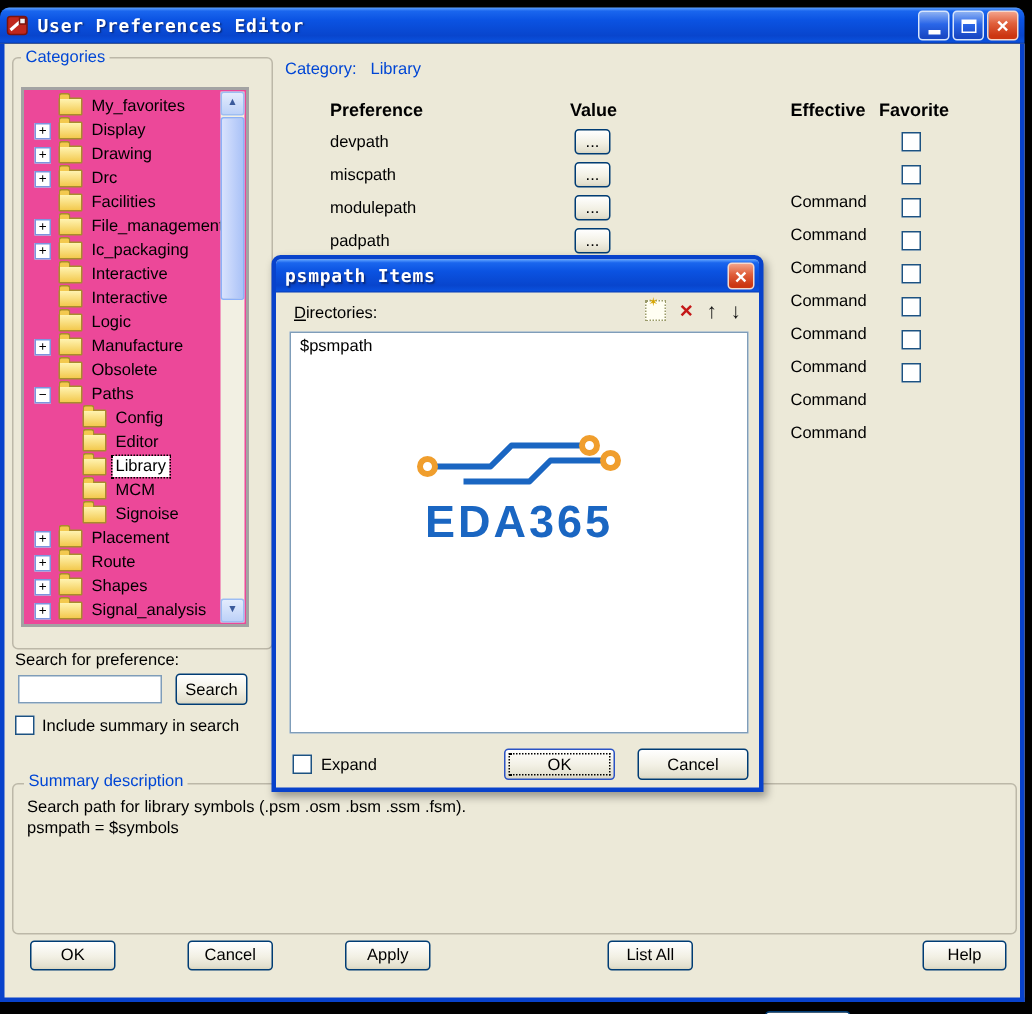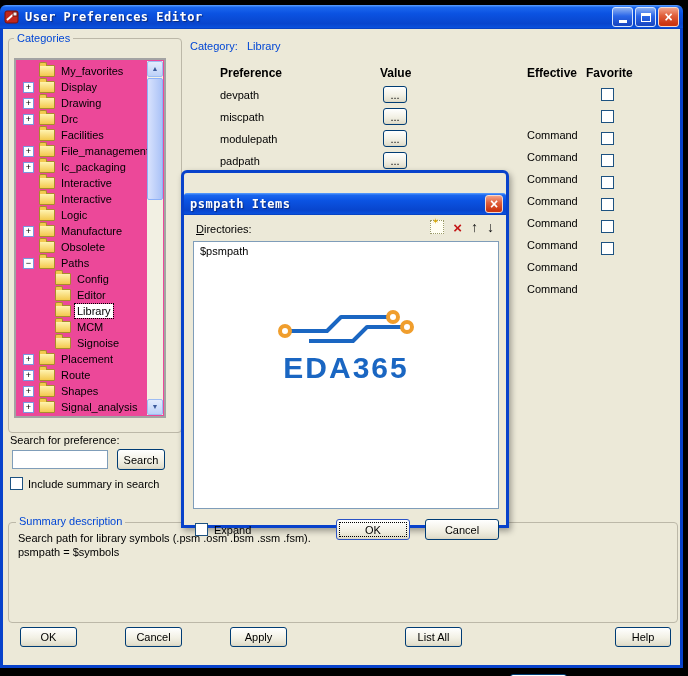--- a/index.html
+++ b/index.html
@@ -63,21 +63,21 @@
   .prefrow{position:absolute;left:0;width:688px;height:20px;}
   .pname{position:absolute;left:220px;top:3px;}
   .pbtn{left:383px;top:0;width:24px;height:17px;}
   .peff{position:absolute;left:527px;top:3px;margin-top:40px;}
   .pchk{left:601px;top:2px;}
 
   
   .modal{position:absolute;left:181px;top:170px;width:328px;height:358px;box-sizing:border-box;z-index:50;
     border:3px solid #0842cb;border-radius:6px 6px 0 0;background:#ece9d8;box-shadow:2px 3px 6px rgba(0,0,0,.35);}
   .modal .mtitle{height:22px;display:flex;align-items:center;padding:0 3px 0 6px;border-radius:3px 3px 0 0;
-    background:linear-gradient(180deg,#5da1ff 0%,#1a66ee 10%,#0b53e2 35%,#0845cd 78%,#0a50dc 94%,#063cb6 100%);margin-top:20px;}
+    background:linear-gradient(180deg,#5da1ff 0%,#1a66ee 10%,#0b53e2 35%,#0845cd 78%,#0a50dc 94%,#063cb6 100%);}
   .modal .mtitle .title-text{margin-left:0;}
   .modal .mclose{margin-left:auto;width:18px;height:18px;box-sizing:border-box;border:1px solid #f6d9cd;border-radius:3px;
     background:linear-gradient(180deg,#f3a289 0%,#e0603c 42%,#cc3612 88%);display:flex;align-items:center;justify-content:center;cursor:pointer;}
   .modal .mbody{position:relative;height:330px;}
   .mlabel{position:absolute;left:12px;top:8px;}
   .mlabel u{text-decoration:underline;}
   .mtools{position:absolute;right:12px;top:5px;display:flex;align-items:center;gap:9px;}
   .icon-new{width:12px;height:12px;border:1px dotted #9a9a6a;position:relative;background:#fffef2;cursor:pointer;}
   .icon-new::after{content:"✶";position:absolute;left:1px;top:-4px;font-size:8px;color:#d6a500;}
   .icon-del{color:#c41717;font-weight:bold;font-size:15px;line-height:13px;cursor:pointer;}

